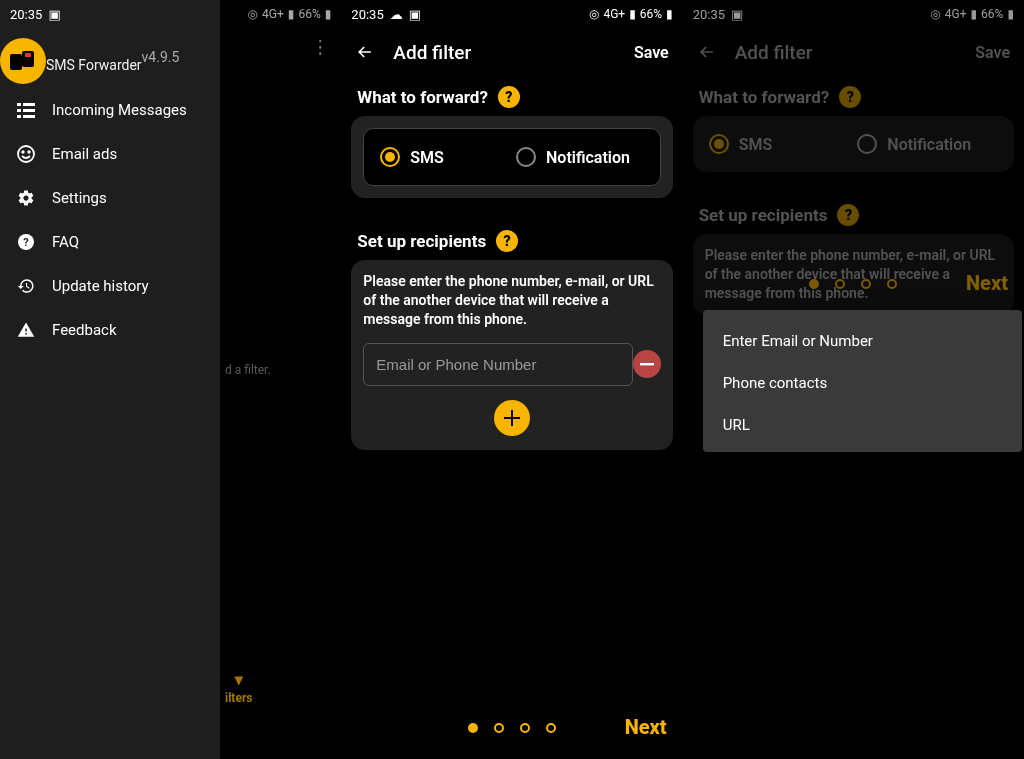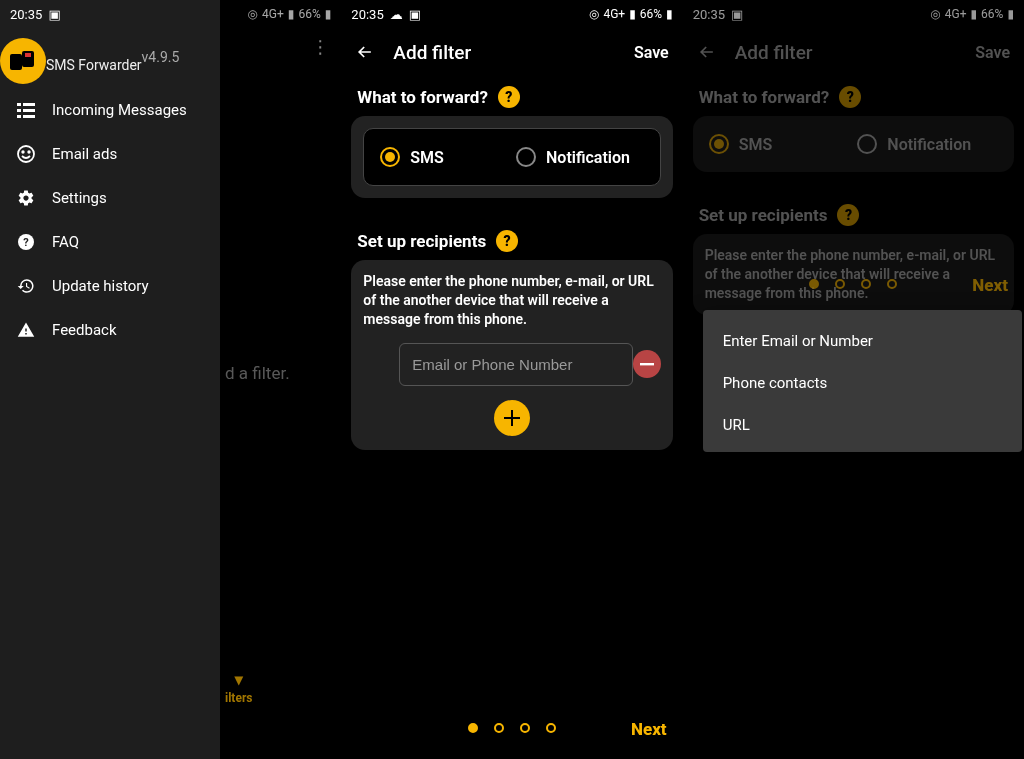--- a/index.html
+++ b/index.html
@@ -77,21 +77,21 @@
   }
   .radio-circle {
     width: 20px; height: 20px; border-radius: 50%;
     border: 2px solid #888;
     display: flex; align-items: center; justify-content: center;
   }
   .radio-circle.selected { border-color: #f7b500; }
   .radio-dot { width: 10px; height: 10px; border-radius: 50%; background: #f7b500; }
 
   .help-text { font-size: 14px; font-weight: 600; line-height: 1.35; color: #fff; }
-  .input-row { display: flex; align-items: center; gap: 0; margin-top: 14px; margin-left: 36px; }
+  .input-row { display: flex; align-items: center; gap: 0; margin-top: 14px; }
   .text-input {
     flex: 1;
     border: 1px solid #555; border-radius: 6px;
     background: transparent; color: #fff;
     padding: 12px 12px; font-size: 15px;
   }
   .text-input::placeholder { color: #9a9a9a; }
   .minus-btn {
     width: 28px; height: 28px; border-radius: 50%;
     background: #b84444; color: #fff;
@@ -111,21 +111,21 @@
     position: absolute; bottom: 26px; left: 0; right: 0;
     display: flex; justify-content: center; gap: 16px;
   }
   .dot {
     width: 10px; height: 10px; border-radius: 50%;
     border: 2px solid #f7b500;
   }
   .dot.filled { background: #f7b500; }
   .next-label {
     position: absolute; bottom: 20px; right: 16px;
-    color: #f7b500; font-size: 17px; font-weight: 800;
+    color: #f7b500; font-size: 20px; font-weight: 800;
   }
 
   
   .backdrop {
     position: absolute; inset: 0;
     background: rgba(0,0,0,0.35);
   }
   .drawer {
     position: absolute;
     top: 0; left: 0; bottom: 0;
@@ -158,21 +158,21 @@
   
   .behind {
     position: absolute; top: 0; right: 0; bottom: 0; left: 0;
   }
   .behind .overflow {
     position: absolute; top: 36px; right: 12px;
     color: #ccc; font-size: 18px;
   }
   .behind .hint {
     position: absolute; top: 363px; left: 225px;
-    color: #888; font-size: 17px;
+    color: #888; font-size: 12px;
   }
   .behind .pill {
     position: absolute; bottom: 54px; left: 225px;
     color: #f7b500; font-size: 12px; font-weight: 700;
     display: flex; flex-direction: column; align-items: center; gap: 2px;
   }
   .behind .pill .funnel { font-size: 16px; }
   .dim-content { filter: brightness(0.6); }
   .sheet {
     position: absolute;

